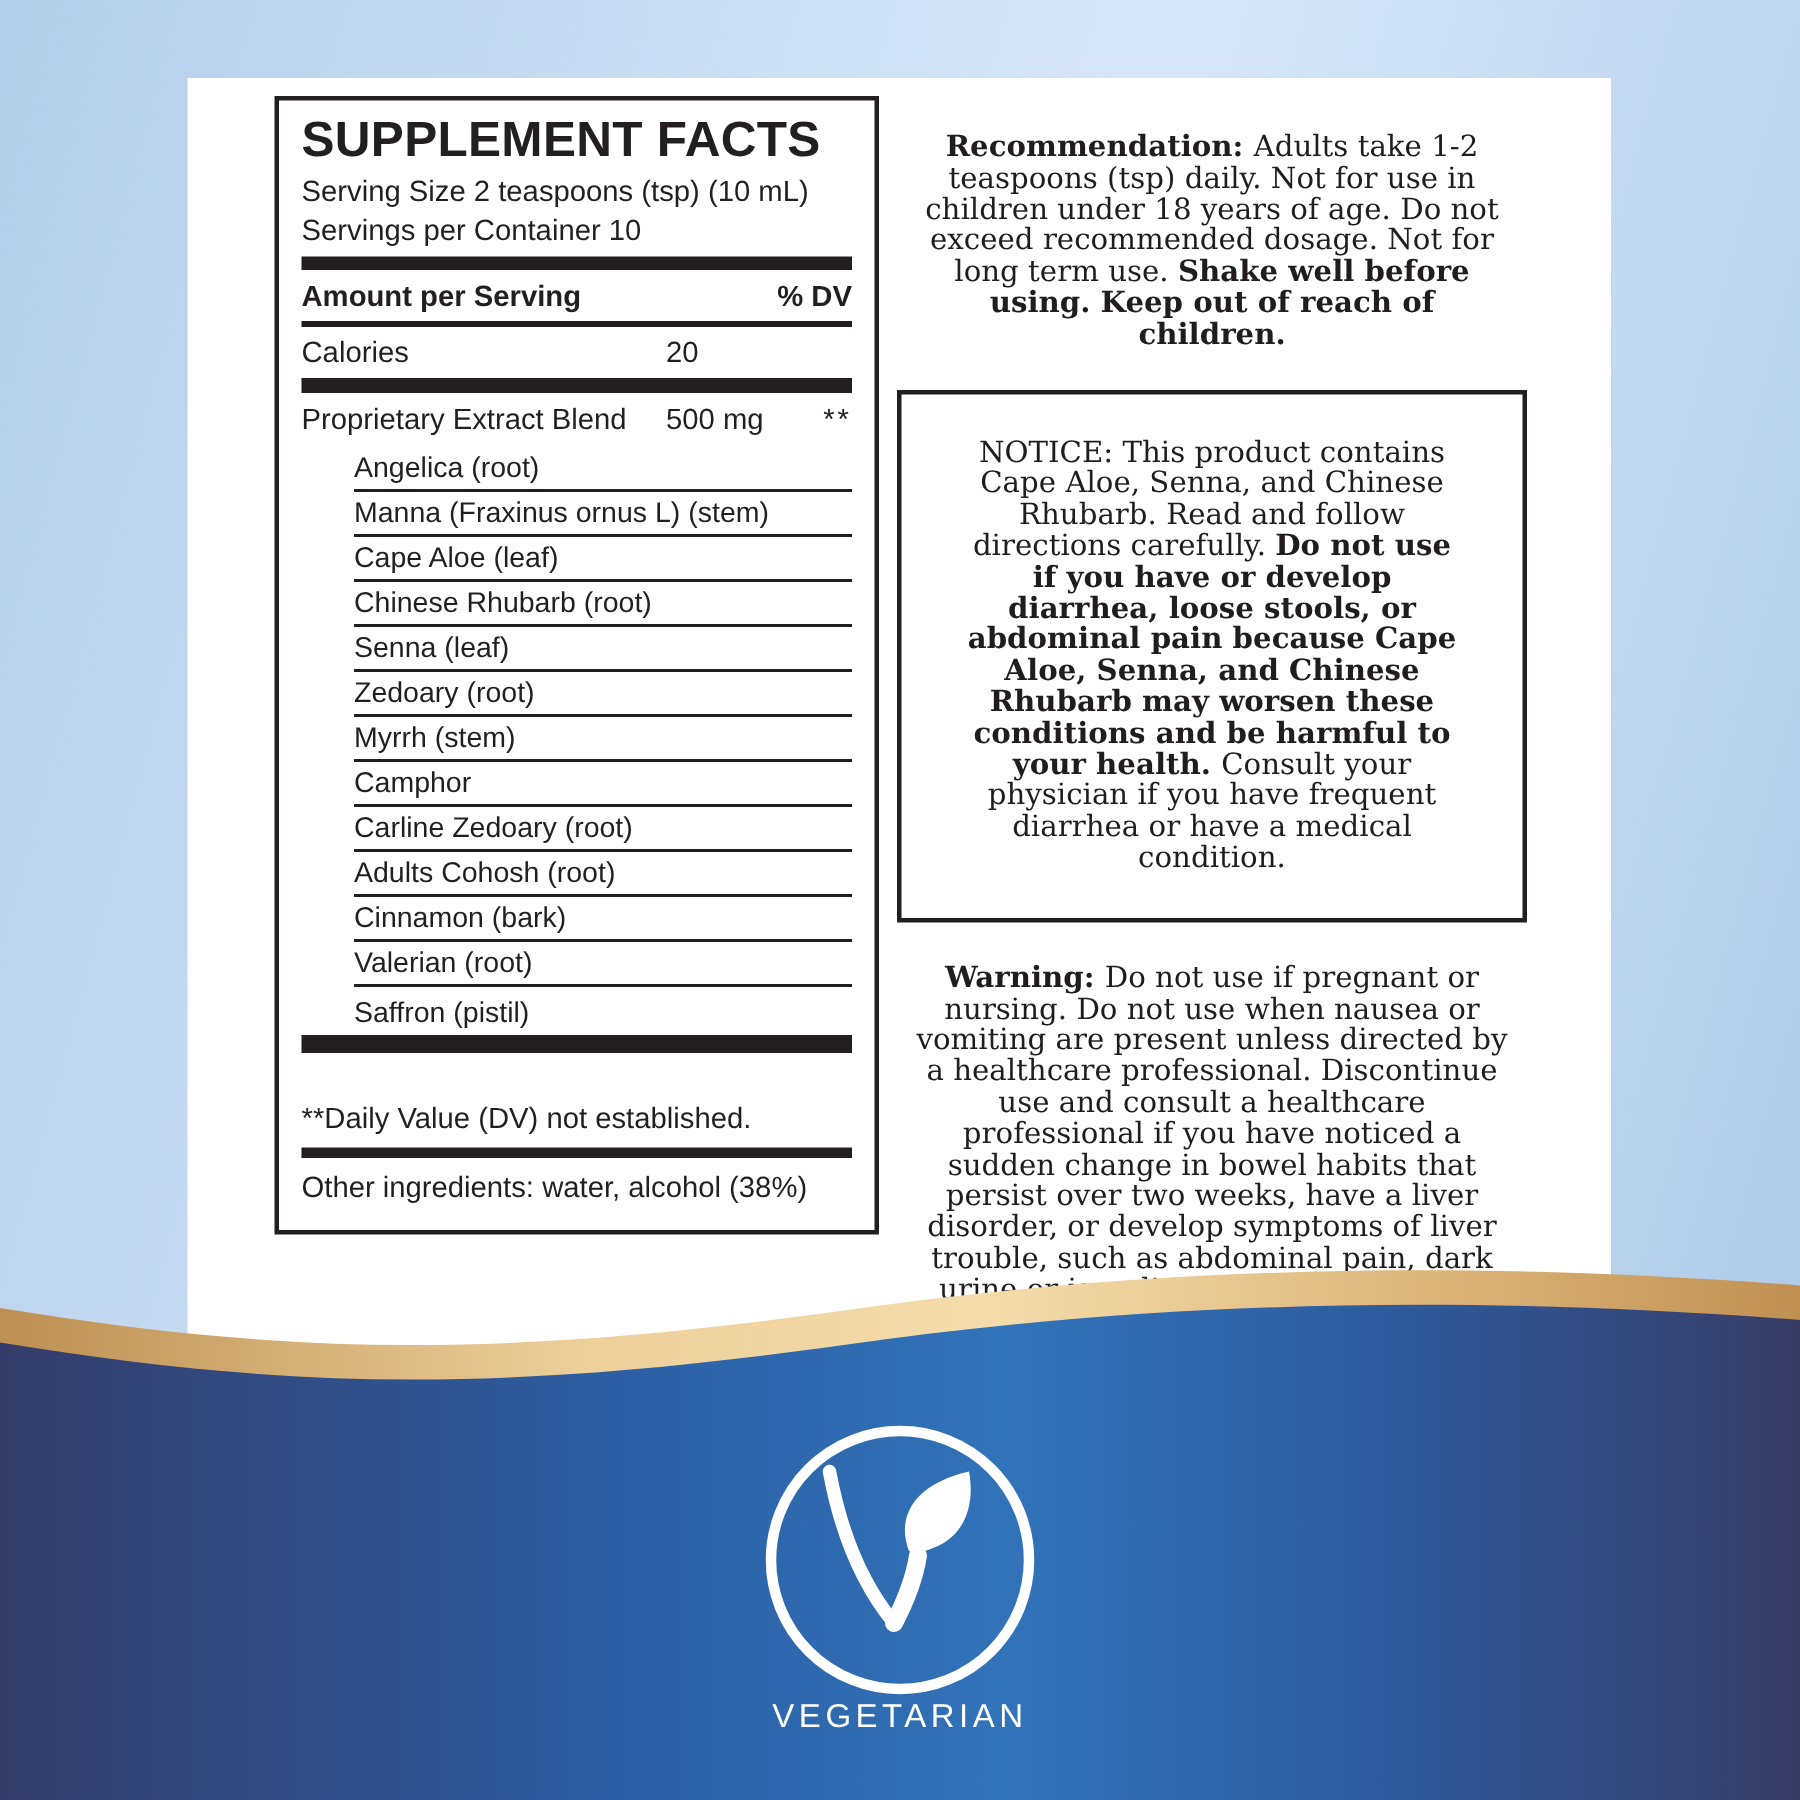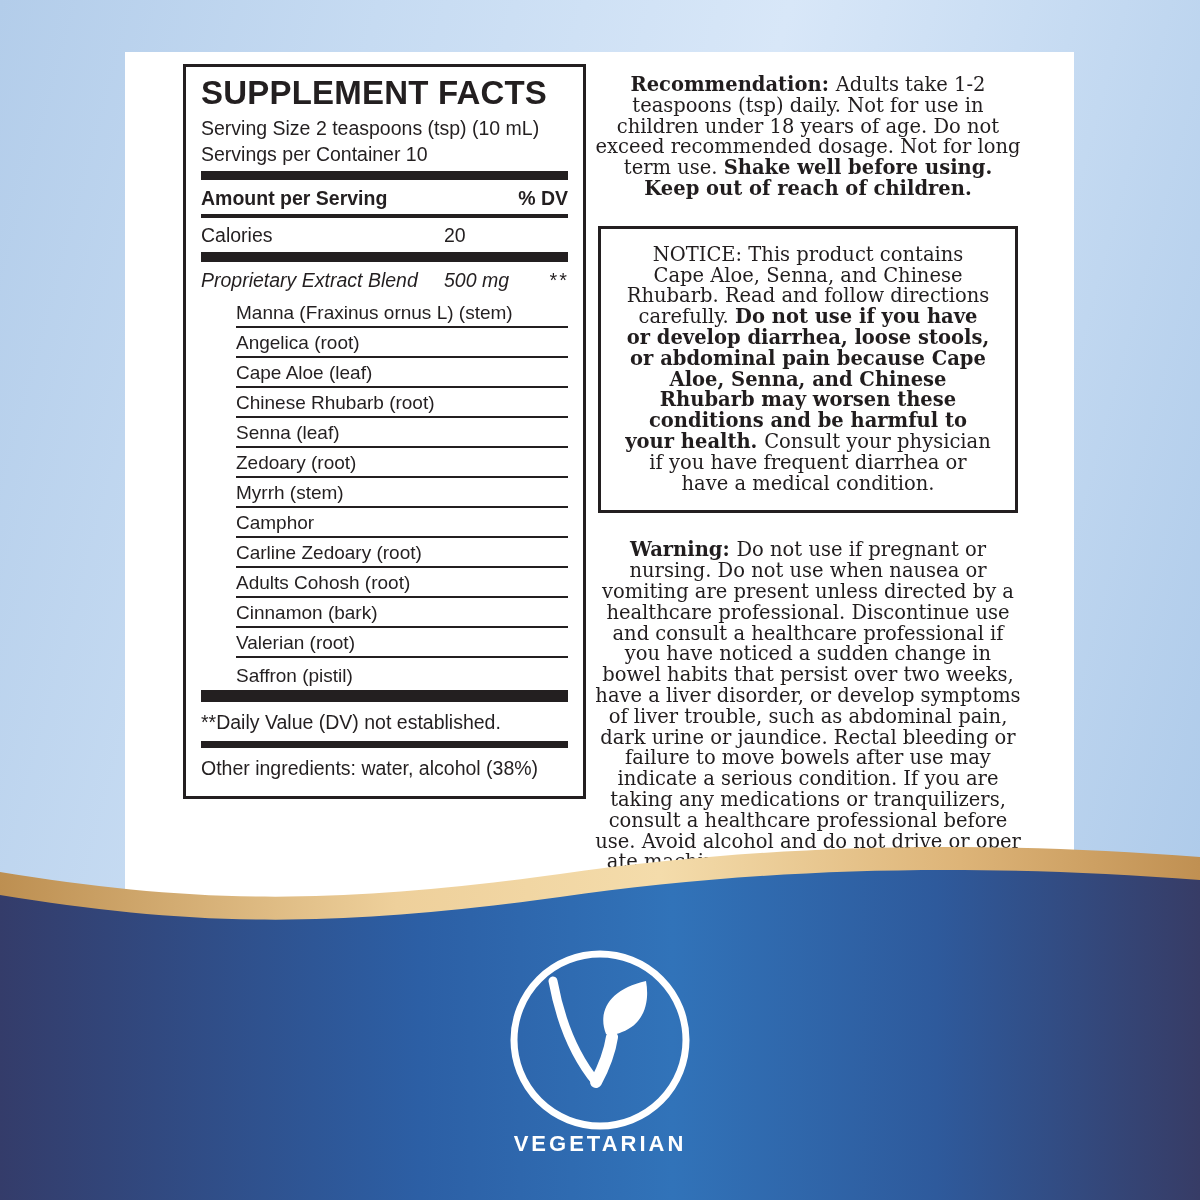--- a/index.html
+++ b/index.html
@@ -20,44 +20,44 @@
   .serving{font-size:19.5px; line-height:26px;}
   .bar{background:#231f20;}
   .bar-thick{height:9px; margin-top:4px;}
   .bar-mid{height:10px;}
   .bar-xl{height:12px; margin-top:2px;}
   .bar-thin{height:7px;}
   .hdr-row{display:flex; justify-content:space-between; align-items:flex-end;
     font-weight:bold; font-size:19.5px; line-height:24px; padding:6px 0 4px 0; border-bottom:4px solid #231f20;}
   .row{position:relative; font-size:19.5px; line-height:24px;}
   .cal-row{padding:5px 0;}
-  .blend-row{padding:6px 0;font-style:italic;}
+  .blend-row{padding:6px 0;}
   .amt{position:absolute; left:243px;}
   .dv{position:absolute; right:0; letter-spacing:2px;}
   .ing-list{margin-left:35px;}
   .ing-row{font-size:19px; line-height:21px; padding:4px 0 3px 0; border-bottom:2px solid #231f20;}
   .ing-row.last{border-bottom:none; padding:7px 0 2px 0;}
-  .footnote{font-size:19.5px; line-height:24px; padding:8px 0 7px 0;}
+  .footnote{font-size:19.5px; line-height:24px; padding:8px 0 7px 0;margin-top:24px;}
   .other{font-size:19.5px; line-height:24px; padding:8px 0 8px 0;}
 
   
   .right-col{
     position:absolute; left:592px; top:72px; width:432px; text-align:center;
     font-family:"DejaVu Serif","Liberation Serif",serif; font-size:19.5px; line-height:20.8px; color:#211d1e;
   }
-  .right-col p{margin:3px;}
+  .right-col p{margin:16px;}
   .right-col b{font-weight:bold;}
   .notice-box{border:3.5px solid #231f20; margin:26px 6px 0 6px; padding:13px 21px; background:#fff;}
   .warn{margin-top:27px !important;}
 
   
   .wave{position:absolute; left:0; top:800px; width:1200px; height:400px; display:block;}
   .veg-label{
     position:absolute; left:0; top:1131px; width:1200px; text-align:center;
-    color:#ffffff; font-size:22px; font-weight:bold; letter-spacing:3px;
+    color:#ffffff; font-size:22px; font-weight:normal; letter-spacing:3px;
   }
 </style>
 </head>
 <body>
 
 <div class="canvas">
 
   <div class="sheet"></div>
 
   <section class="facts-box">
@@ -74,23 +74,23 @@
       <span class="amt">20</span>
     </div>
     <div class="bar bar-mid"></div>
     <div class="row blend-row">
       <span>Proprietary Extract Blend</span>
       <span class="amt">500 mg</span>
       <span class="dv">**</span>
     </div>
     <div class="ing-list">
 
+        <div class="ing-row"><span>Angelica (root)</span></div>
+
         <div class="ing-row"><span>Manna (Fraxinus ornus L) (stem)</span></div>
-
-        <div class="ing-row"><span>Angelica (root)</span></div>
 
         <div class="ing-row"><span>Cape Aloe (leaf)</span></div>
 
         <div class="ing-row"><span>Chinese Rhubarb (root)</span></div>
 
         <div class="ing-row"><span>Senna (leaf)</span></div>
 
         <div class="ing-row"><span>Zedoary (root)</span></div>
 
         <div class="ing-row"><span>Myrrh (stem)</span></div>

